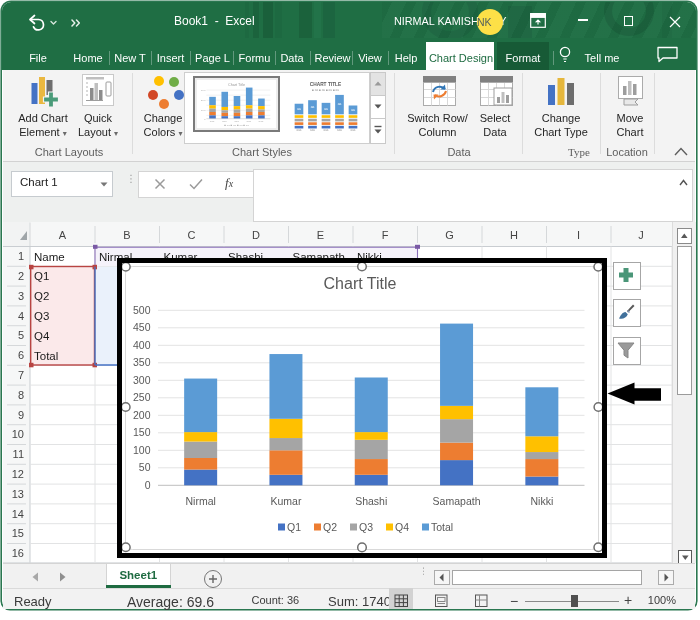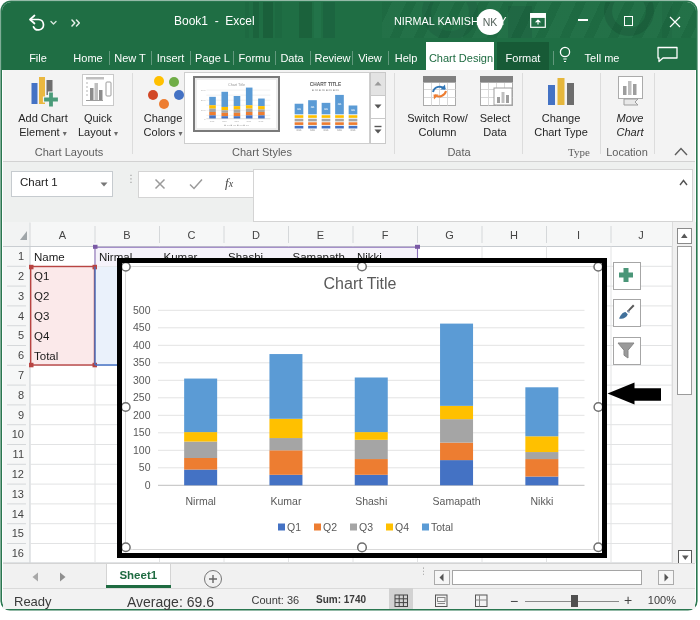--- a/index.html
+++ b/index.html
@@ -37,21 +37,21 @@
   <svg class="abs" style="left:26px;top:12px;" width="30" height="17" viewBox="0 0 30 17">
     <path d="M 6.5 1.5 L 2 5.5 L 6.5 9.5" fill="none" stroke="#fff" stroke-width="1.7" stroke-linecap="round" stroke-linejoin="round"></path>
     <path d="M 2.5 5.5 L 10.5 5.5 A 5.2 5.2 0 1 1 5.5 12.8" fill="none" stroke="#fff" stroke-width="1.7" stroke-linecap="round"></path>
     <path d="M 23 7.5 L 25.5 10 L 28 7.5" fill="none" stroke="#d5e5db" stroke-width="1.4" stroke-linecap="round" stroke-linejoin="round"></path>
   </svg>
   <svg class="abs" style="left:69px;top:17px;" width="11" height="8" viewBox="0 0 11 8">
     <path d="M 1 1 L 3.8 4 L 1 7 M 5.5 1 L 8.3 4 L 5.5 7" fill="none" stroke="#e6efe9" stroke-width="1.5" stroke-linecap="round" stroke-linejoin="round"></path>
   </svg>
   <div class="abs" style="left:172px;top:12px;color:#fff;font-size:12px;">Book1&nbsp; -&nbsp; Excel</div>
   <div class="abs" style="left:352px;top:13px;color:#fff;font-size:10.8px;margin-left:40px;">NIRMAL KAMISHETTY</div>
-  <div class="abs" style="left:475px;top:6.5px;width:26px;height:26px;border-radius:50%;background:#ffffff;color:#55635c;font-size:10.5px;text-align:center;line-height:26px;">NK</div>
+  <div class="abs" style="left:475px;top:6.5px;width:26px;height:26px;border-radius:50%;background:#fde047;color:#55635c;font-size:10.5px;line-height:26px;">NK</div>
 
   <svg class="abs" style="left:528px;top:11px;" width="16" height="15" viewBox="0 0 16 15">
     <rect x="0.7" y="0.7" width="14.6" height="13.6" fill="none" stroke="#fff" stroke-width="1.2"></rect>
     <rect x="0.7" y="0.7" width="14.6" height="3.6" fill="#fff" stroke="#fff" stroke-width="1.2"></rect>
     <path d="M 8 11.5 V 7.2 M 5.6 9.4 L 8 7 L 10.4 9.4" fill="none" stroke="#fff" stroke-width="1.2"></path>
   </svg>
   <div class="abs" style="left:575.5px;top:17.2px;width:10.5px;height:1.5px;background:#fff;"></div>
   <div class="abs" style="left:621.5px;top:14px;width:9.5px;height:9.5px;border:1.2px solid #fff;box-sizing:border-box;"></div>
   <svg class="abs" style="left:666.5px;top:13.5px;" width="12" height="12" viewBox="0 0 12 12">
     <path d="M 1 1 L 11 11 M 11 1 L 1 11" stroke="#fff" stroke-width="1.2"></path>
@@ -289,21 +289,21 @@
   <div class="rlabel" style="left:576px;font-family:Liberation Serif, serif;">Type</div>
   <div class="rsep" style="left:597px;"></div>
 
   <svg class="abs" style="left:612px;top:6px;" width="31" height="30" viewBox="0 0 31 30">
     <rect x="3.5" y="0.5" width="24" height="22" fill="#fff" stroke="#ababab"></rect>
     <rect x="8" y="10" width="3.5" height="9" fill="#9d9d9d"></rect>
     <rect x="13" y="5" width="3.5" height="14" fill="#bfbfbf"></rect>
     <rect x="18" y="8" width="3.5" height="11" fill="#9d9d9d"></rect>
     <path d="M 9 23 L 23 23 L 20 26 L 23 29 L 9 29 Z" fill="#e8e8e8" stroke="#9d9d9d"></path>
   </svg>
-  <div class="rtext" style="left:627px;top:41px;font-style:italic;">Move<br>Chart</div>
+  <div class="rtext" style="left:627px;top:41px;">Move<br>Chart</div>
   <div class="rlabel" style="left:624px;">Location</div>
   <div class="rsep" style="left:651px;"></div>
   <svg class="abs" style="left:671px;top:77px;" width="14" height="9">
       <path d="M 1 8 L 7 1.5 L 13 8" fill="none" stroke="#5e5e5e" stroke-width="1.4"></path>
     </svg>
 </div>
 
 <div class="abs" id="fbar">
 
   <div class="abs" style="left:8px;top:9px;width:100px;height:24px;background:#fff;border:1px solid #c6cbcf;"></div>
@@ -613,21 +613,21 @@
 <div class="abs" style="left:452px;top:569.5px;width:190px;height:15px;background:#fff;border:1px solid #a5a5a5;box-sizing:border-box;"></div>
 <div class="abs" style="left:658px;top:569.5px;width:16px;height:15px;background:#f6f6f6;border:1px solid #ababab;box-sizing:border-box;"></div>
 <svg class="abs" style="left:658px;top:569.5px;" width="16" height="15">
     <path d="M 6.5 3.5 L 10.5 7.5 L 6.5 11.5 Z" fill="#555"></path>
   </svg>
 
 <div class="abs" style="left:3px;top:588px;width:692px;height:21px;background:#f2f2f2;border-top:1px solid #dadada;box-sizing:border-box;"></div>
 <div class="abs" style="left:14px;top:594px;font-size:13px;color:#3b3b3b;">Ready</div>
 <div class="abs" style="left:127px;top:594px;font-size:14px;color:#3b3b3b;">Average: 69.6</div>
 <div class="abs" style="left:251.5px;top:594px;font-size:11px;color:#3b3b3b;">Count: 36</div>
-<div class="abs" style="left:316px;top:594px;font-size:10px;color:#3b3b3b;font-weight:bold;">Sum: 1740</div>
+<div class="abs" style="left:328px;top:594px;font-size:13px;color:#3b3b3b;">Sum: 1740</div>
 <div class="abs" style="left:389px;top:588px;width:24px;height:21px;background:#d2d2d2;"></div>
 <svg class="abs" style="left:394px;top:594px;" width="15" height="14" viewBox="0 0 15 14">
   <g stroke="#444" stroke-width="1">
       <rect x="1" y="1" width="12.5" height="11.5" fill="none"></rect>
       <line x1="1" y1="4.8" x2="13.5" y2="4.8"></line>
       <line x1="1" y1="8.6" x2="13.5" y2="8.6"></line>
       <line x1="5.2" y1="1" x2="5.2" y2="12.5"></line>
       <line x1="9.4" y1="1" x2="9.4" y2="12.5"></line>
     </g>
 </svg>

